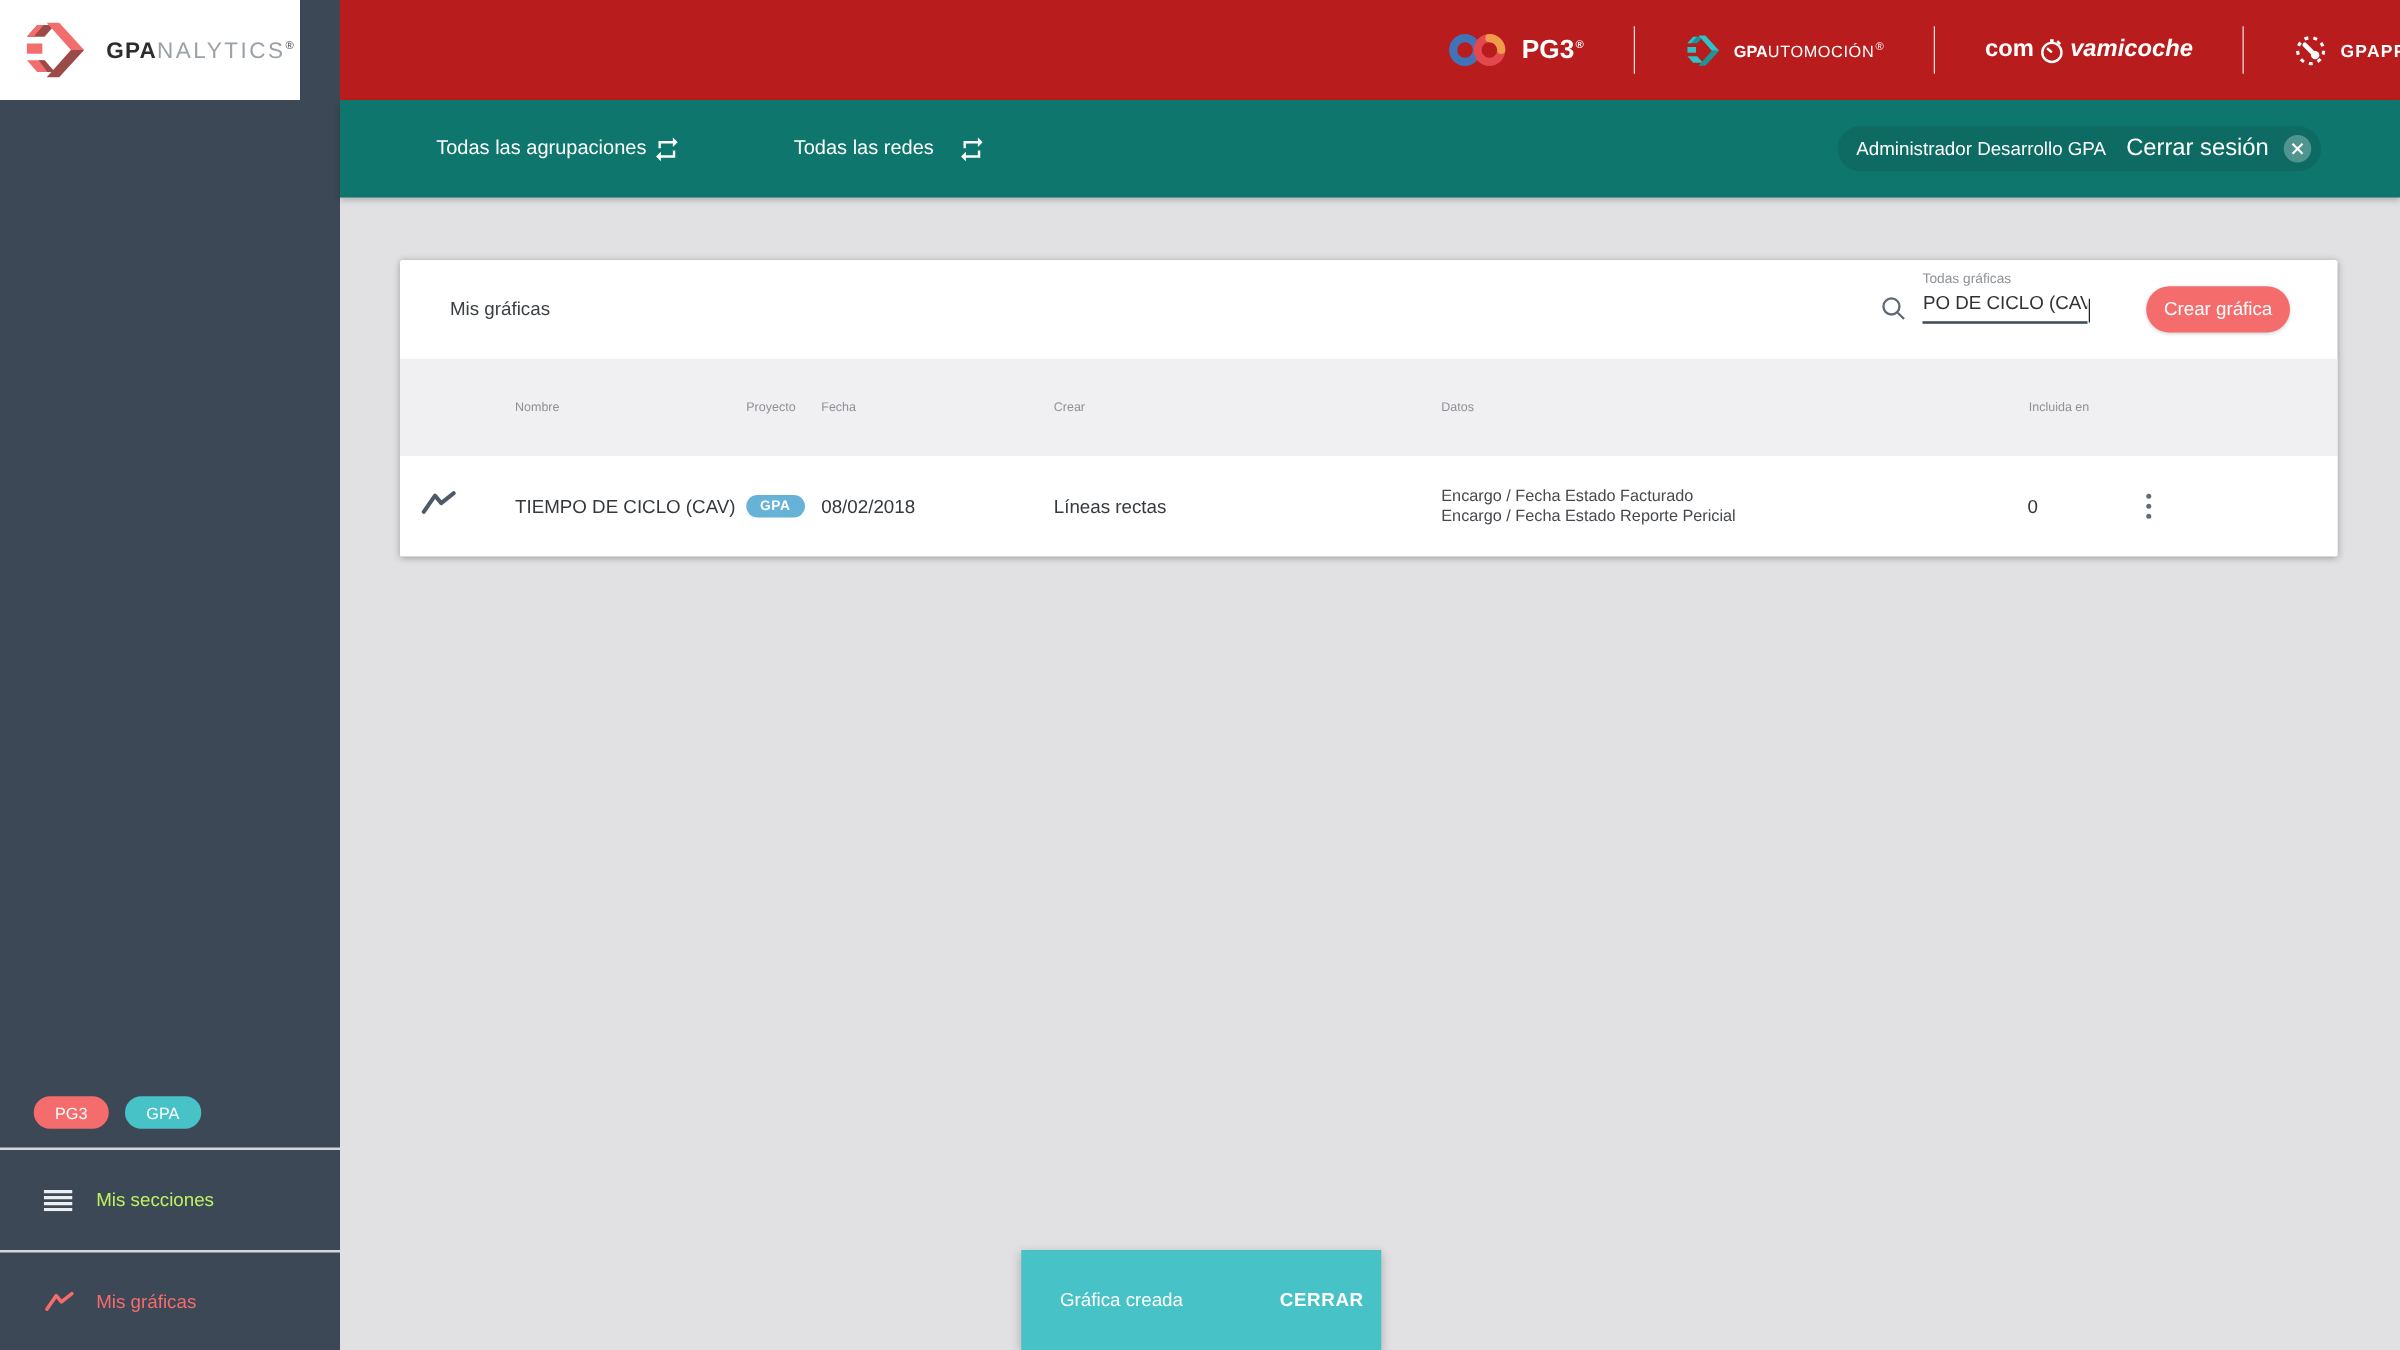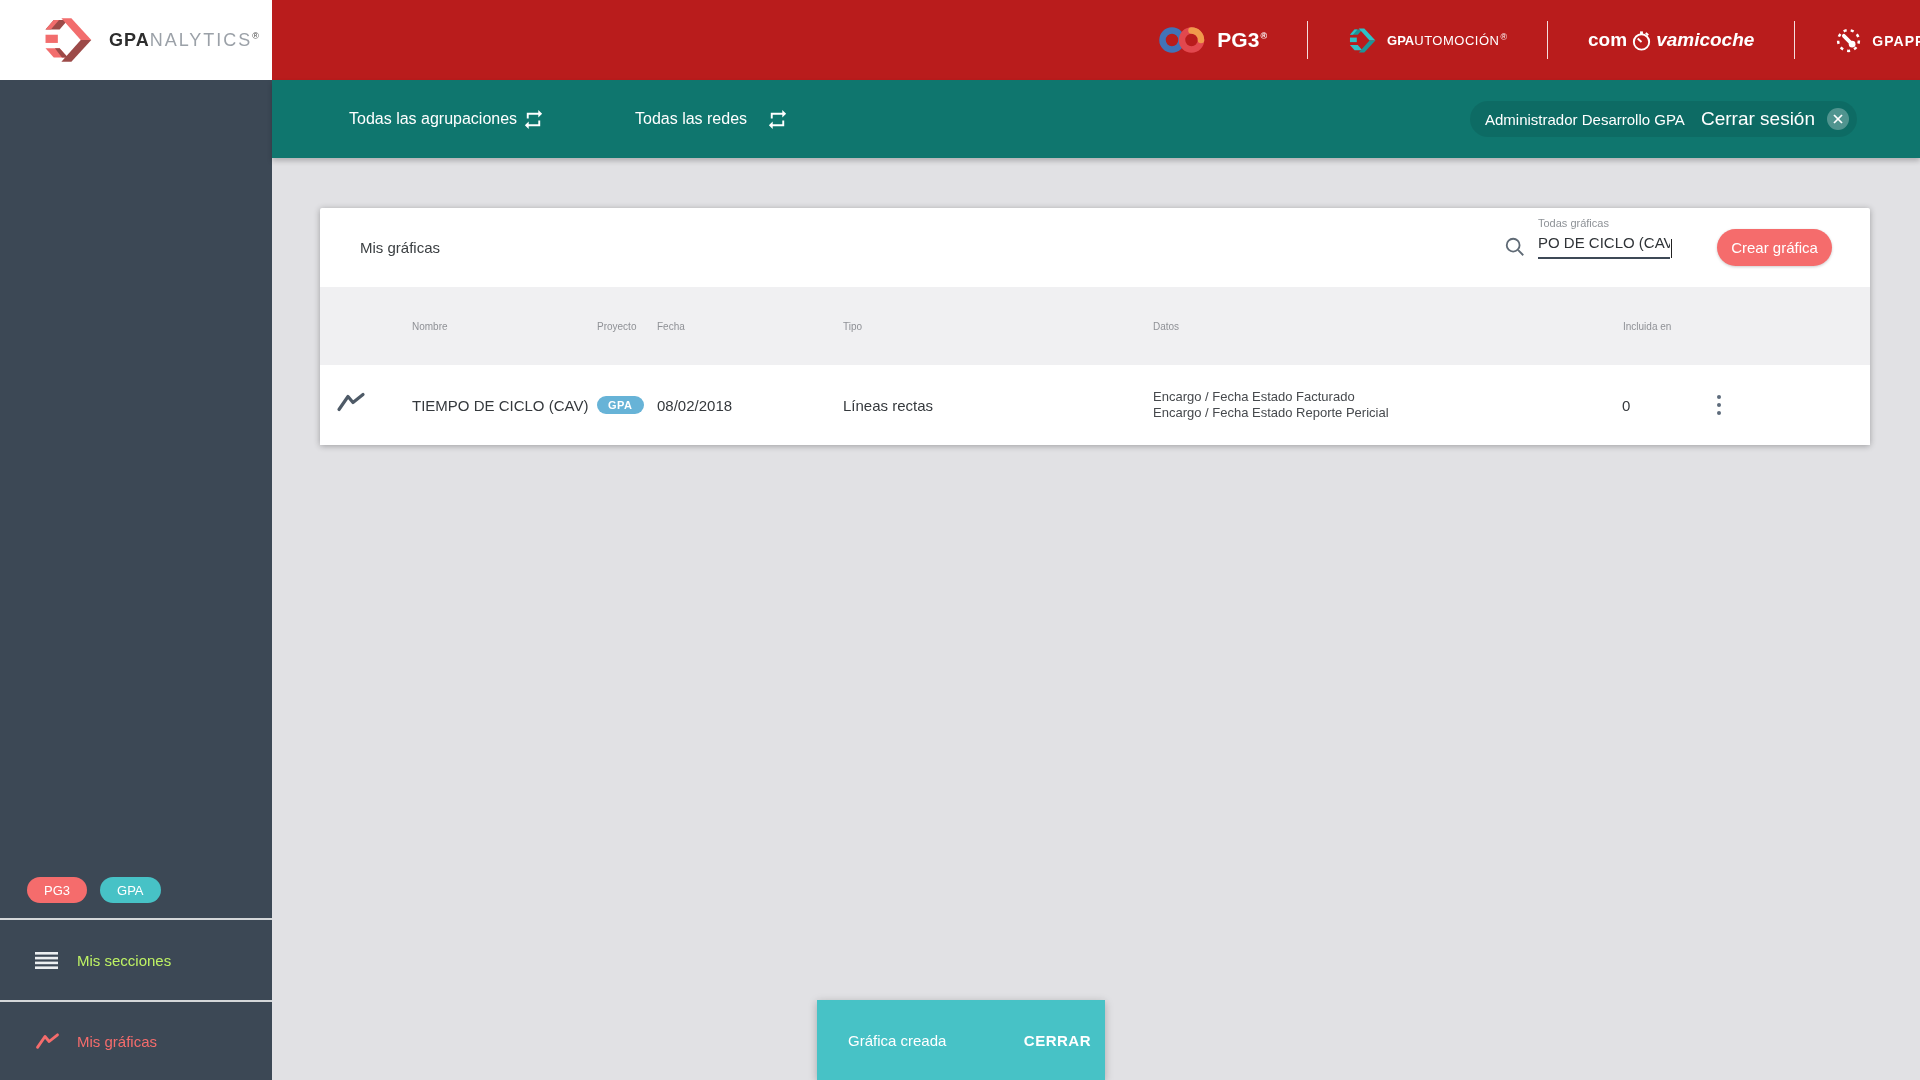--- a/index.html
+++ b/index.html
@@ -1,22 +1,22 @@
 <!DOCTYPE html>
 <html><head>
 <meta charset="utf-8">
 <style>
   * { margin:0; padding:0; box-sizing:border-box; }
   html,body { width:1920px; height:1080px; overflow:hidden; background:#e1e1e4;
               font-family:"Liberation Sans", sans-serif; }
 
   
   .sidebar { position:absolute; left:0; top:0; width:272px; height:1080px; background:#3c4855; }
-  .logo-box { position:absolute; left:0; top:0; width:272px; height:80px; background:#fff;
-              display:flex; align-items:center; padding-left:42px; }
+  .logo-box { position:absolute; left:0; top:0; width:240px; height:80px; background:#fff;
+              display:flex; align-items:center; padding-left:18px; }
   .logo-text { margin-left:13px; font-size:18px; letter-spacing:1px; white-space:nowrap; }
   .logo-bold { font-weight:bold; color:#2d2d2d; }
   .logo-light { color:#9ba1a8; letter-spacing:2px; }
   .logo-reg { font-size:9px; color:#444; vertical-align:super; }
 
   .sidebar-badges { position:absolute; left:27px; top:877px; display:flex; gap:13px; }
   .badge-pill { height:26px; border-radius:13px; color:#fff; font-size:13px;
                 display:flex; align-items:center; padding:0 17px; cursor:pointer; }
   .badge-pg3 { background:#f56c6c; }
   .badge-gpa { background:#47c2c6; }
@@ -252,21 +252,21 @@
     <input class="search-input" type="text" value="PO DE CICLO (CAV)" style="">
     <div class="search-caret"></div>
   </div>
 
   <button class="create-btn">Crear gráfica</button>
 
   <div class="thead">
     <div class="th th-name">Nombre</div>
     <div class="th th-project">Proyecto</div>
     <div class="th th-date">Fecha</div>
-    <div class="th th-type">Tipo</div>
+    <div class="th th-type">Crear</div>
     <div class="th th-data">Datos</div>
     <div class="th th-included">Incluida en</div>
   </div>
 
   <div class="trow">
     <span class="row-chart-icon">
       <svg width="30" height="23" viewBox="0 0 30 22" fill="none" stroke="#4e5a67" stroke-width="3.2" stroke-linecap="round" stroke-linejoin="round">
           <polyline points="3,18 12,5 17,11 27,3"></polyline>
         </svg>
     </span>

